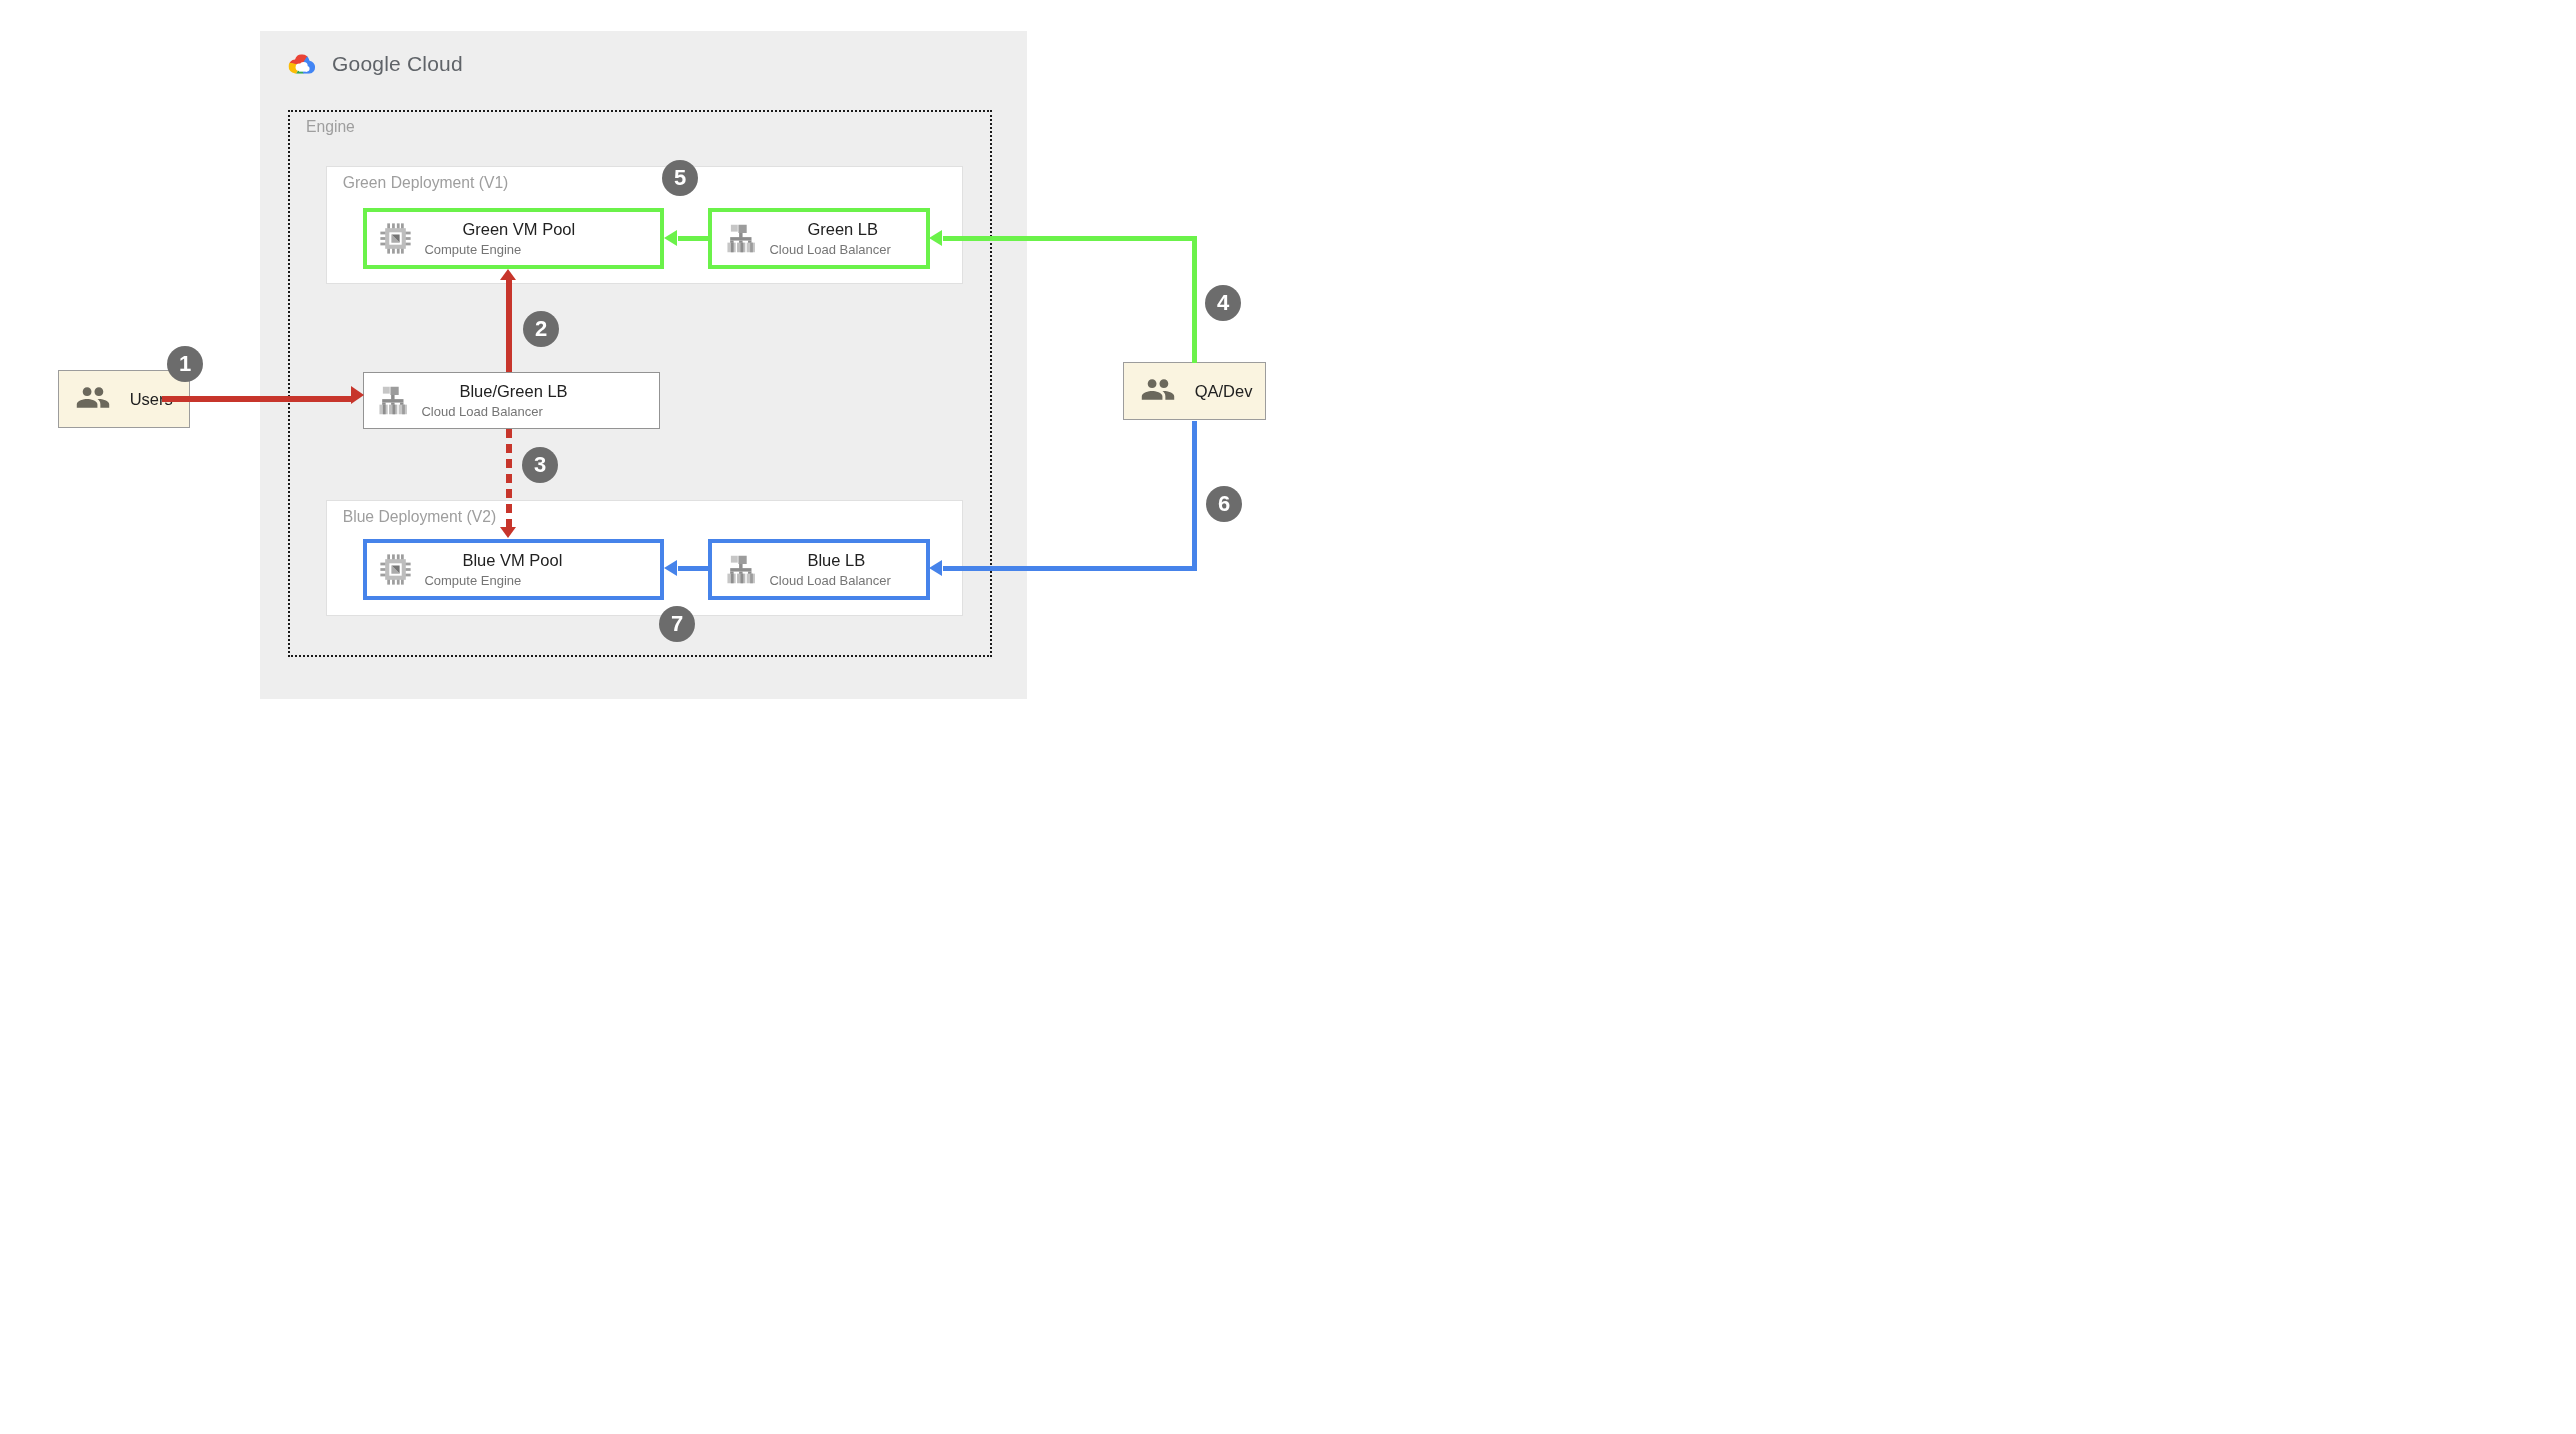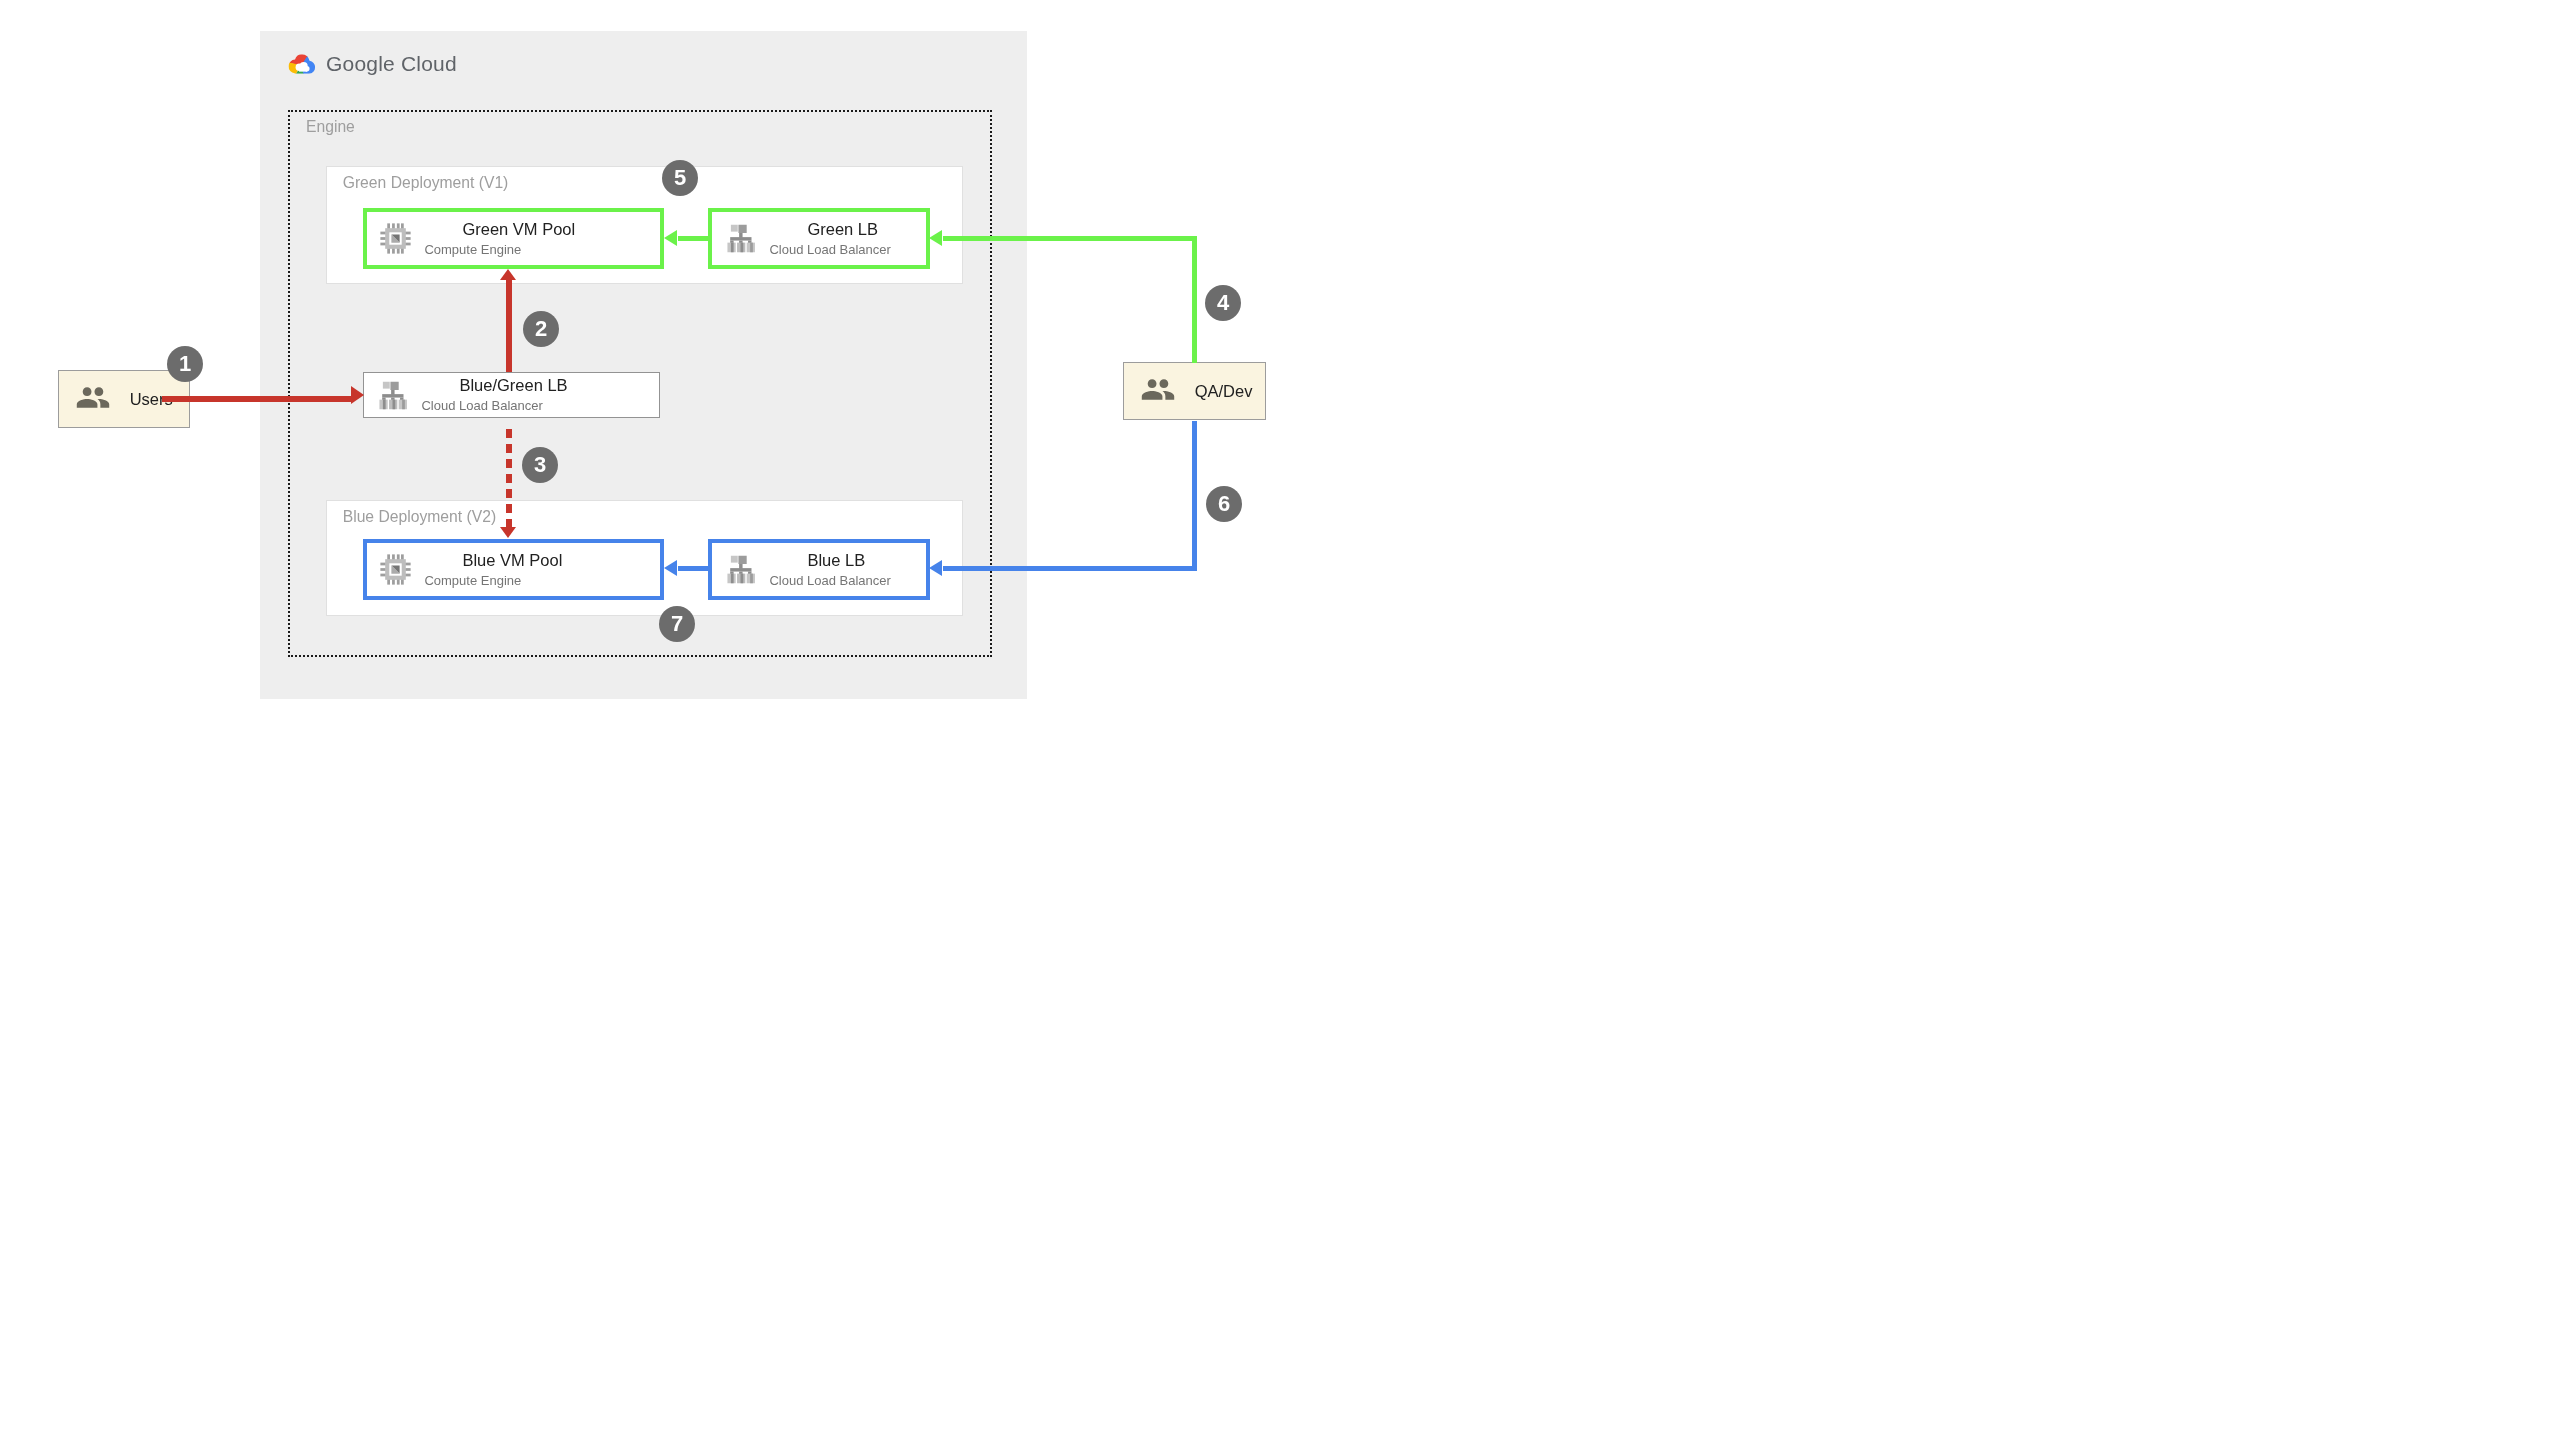--- a/index.html
+++ b/index.html
@@ -6,40 +6,40 @@
     --red:#C7352B; --green:#6BF24A; --blue:#4683EA;
     --circle:#6C6C6C; --cream:#FAF4E0; --panel:#EEEEEE;
     --text-dark:#212121; --text-gray:#757575; --title-gray:#9E9E9E;
   }
   *{margin:0;padding:0;box-sizing:border-box;}
   body{background:#fff;font-family:"Liberation Sans",sans-serif;}
   .canvas{position:relative;width:1288px;height:717px;background:#fff;overflow:hidden;}
 
   .gray-panel{position:absolute;left:260px;top:31px;width:767px;height:668px;background:var(--panel);}
 
-  .logo{position:absolute;left:286px;top:52px;display:flex;align-items:center;gap:9px;}
+  .logo{position:absolute;left:286px;top:52px;display:flex;align-items:center;gap:15px;}
   .logo-text{font-size:21px;color:#5F6368;letter-spacing:0.2px;}
 
   .dotted-box{position:absolute;left:288px;top:110px;width:704px;height:547px;border:2.4px dotted #1a1a1a;}
   .project-label{position:absolute;left:306px;top:118px;font-size:15.7px;color:var(--title-gray);}
 
   .dep-panel{position:absolute;background:#fff;border:1.6px solid #E0E0E0;}
   .dep-green{left:326px;top:166px;width:637px;height:118px;}
   .dep-blue{left:326px;top:500px;width:637px;height:116px;}
   .dep-title{position:absolute;left:15.7px;top:7px;font-size:15.7px;color:var(--title-gray);}
 
   .node{position:absolute;background:#fff;display:flex;align-items:center;padding-left:11.8px;gap:12.6px;}
   .node .txt .t1{font-size:16.5px;color:var(--text-dark);line-height:21px;margin-left:38px;}
   .node .txt .t2{font-size:13px;color:var(--text-gray);line-height:19px;}
   .node-green{border:4.7px solid var(--green);}
   .node-blue{border:4.7px solid var(--blue);}
   .node-plain{border:1.6px solid #939393;}
   .n-gvm{left:363px;top:208px;width:301px;height:61px;}
   .n-glb{left:708px;top:208px;width:222px;height:61px;}
-  .n-bglb{left:363px;top:372px;width:297px;height:46px;}
+  .n-bglb{left:363px;top:372px;width:297px;height:57px;}
   .n-bvm{left:363px;top:539px;width:301px;height:61px;}
   .n-blb{left:708px;top:539px;width:222px;height:61px;}
 
   .actor{position:absolute;background:var(--cream);border:1.6px solid #9C9C9C;display:flex;align-items:center;padding-left:15.7px;gap:19px;}
   .actor .lbl{font-size:16.5px;color:var(--text-dark);}
   .a-users{left:30px;top:370px;width:132px;height:58px;margin-left:28px;}
   .a-qadev{left:1123px;top:362px;width:143px;height:58px;}
 
   .step{position:absolute;width:36px;height:36px;border-radius:50%;background:var(--circle);
         color:#fff;font-size:22px;font-weight:bold;display:flex;align-items:center;justify-content:center;z-index:6;}

